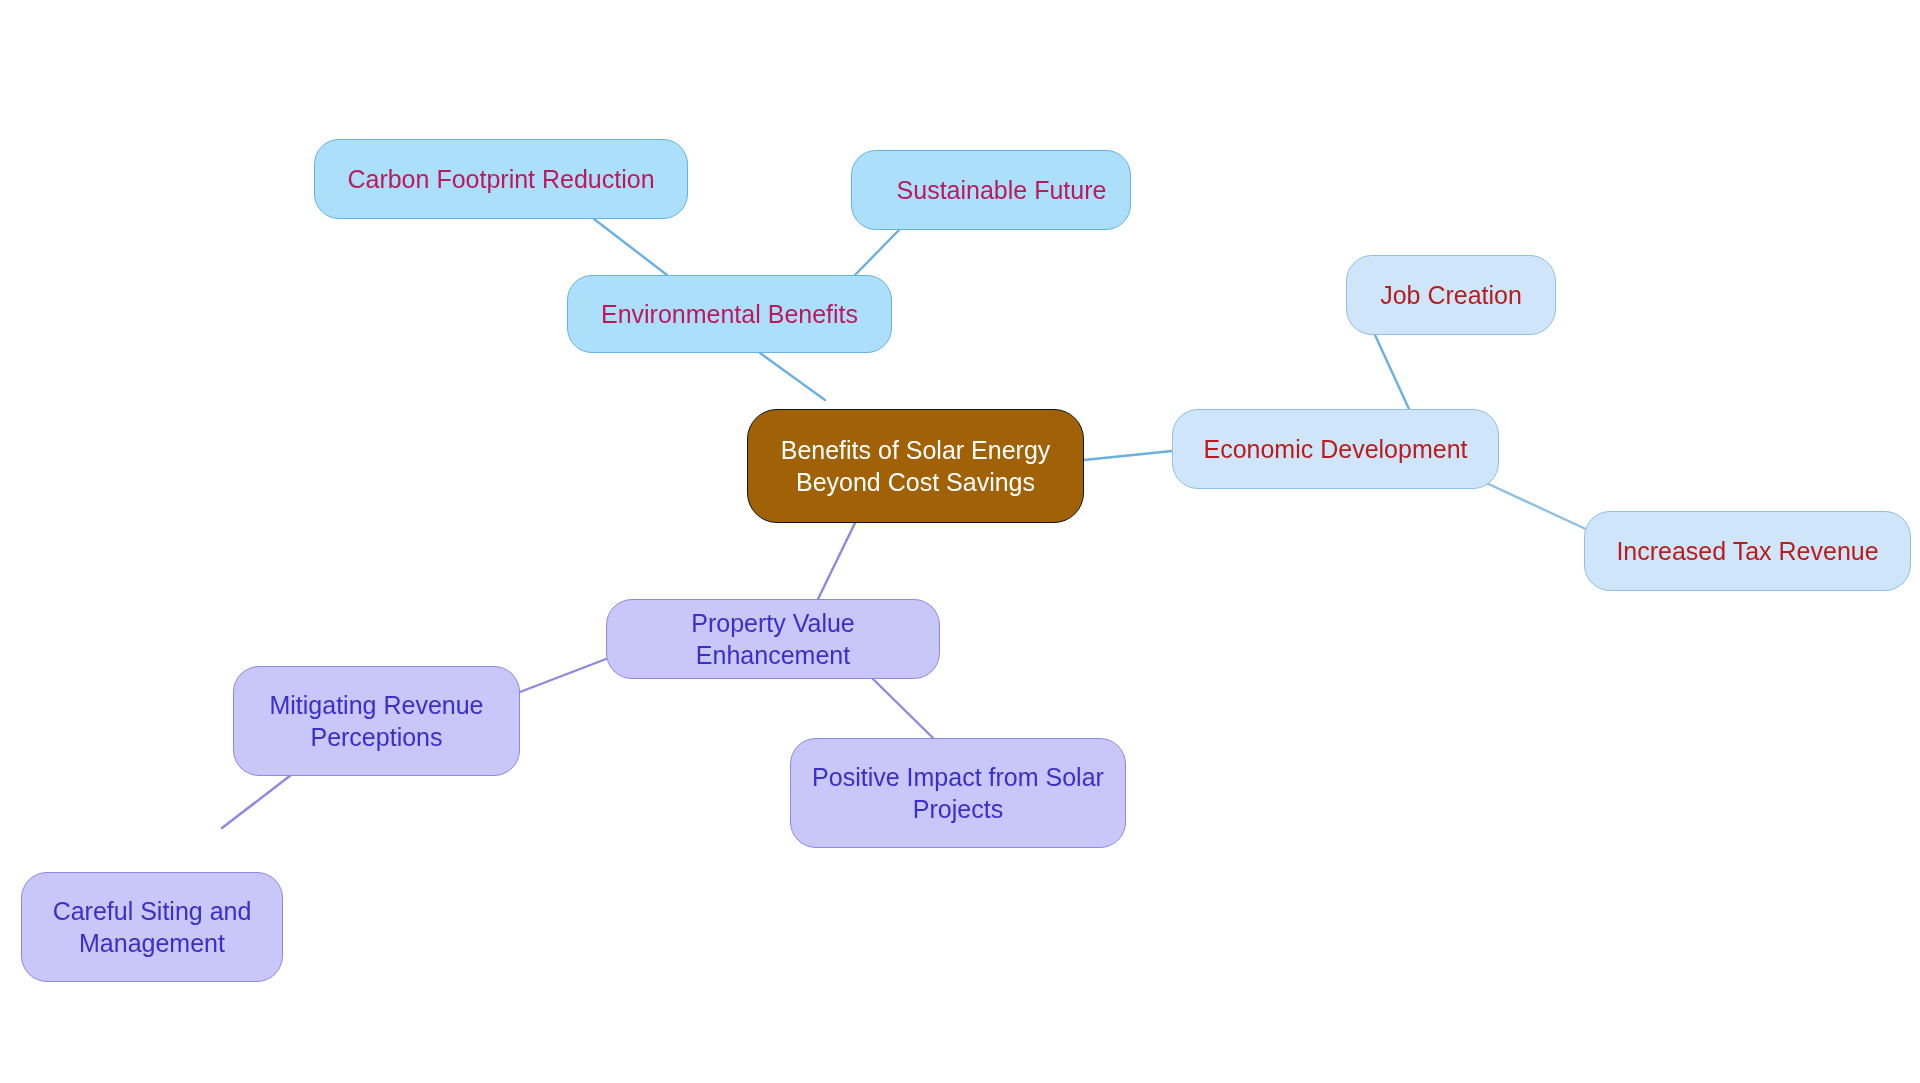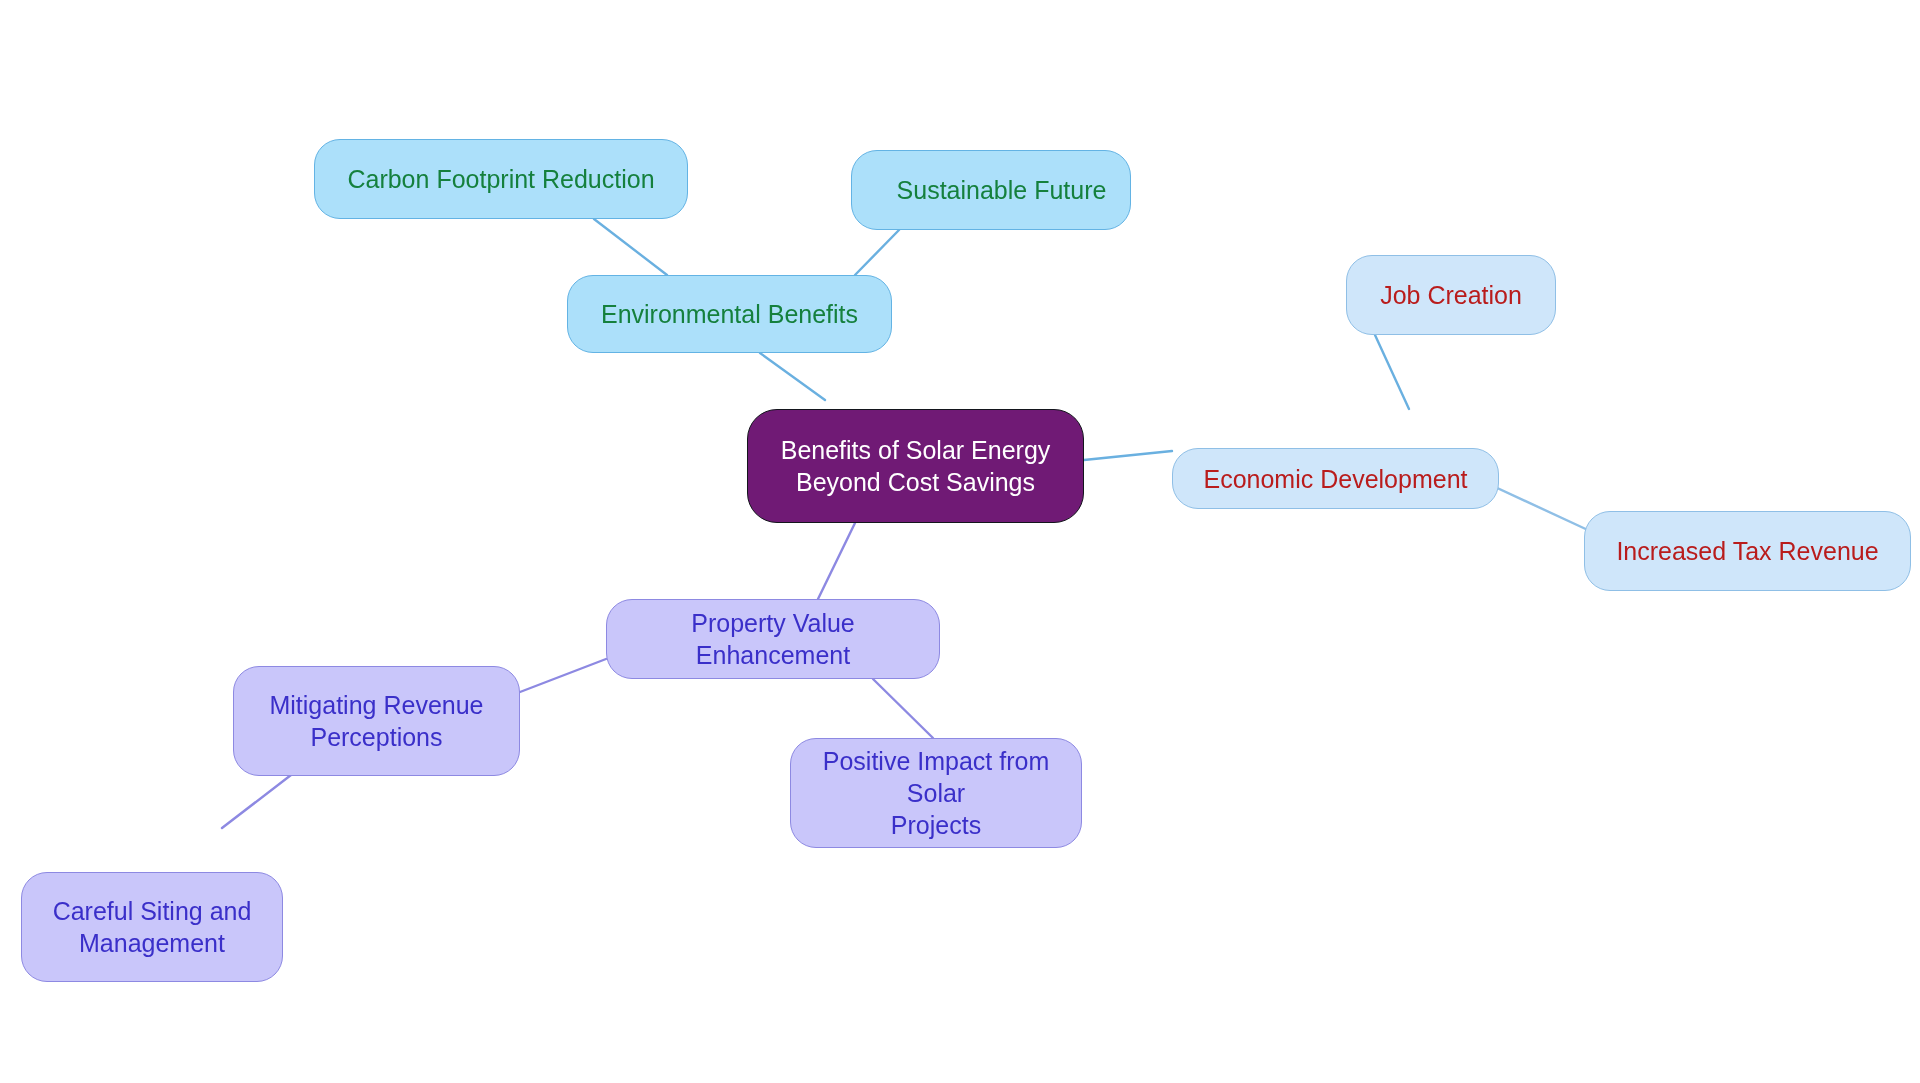--- a/index.html
+++ b/index.html
@@ -37,31 +37,32 @@
     justify-content: center;
     text-align: center;
     border-radius: 26px;
     border-style: solid;
     border-width: 1.5px;
     line-height: 1.28;
     white-space: pre-line;
     padding: 0 14px;
   }
   .node-root {
-    background: #701a75;
+    background: #a16207;
     border-color: #13151c;
     color: #ffffff;
     font-size: 25px;
     border-radius: 30px;
   }
   .node-blue {
     background: #ace0fa;
     border-color: #63b3e4;
-    color: #15803d;
+    color: #be185d;
     font-size: 25px;
+    border-radius: 25px;
   }
   .node-blue-soft {
     background: #cfe6fa;
     border-color: #8fbfe6;
     color: #b91c1c;
     font-size: 25px;
   }
   .node-purple {
     background: #c9c6fa;
     border-color: #8d89e2;
@@ -84,24 +85,24 @@
       <path d="M 606 659 L 520 692" fill="none" stroke="#8d89e2" stroke-width="2.4" stroke-linecap="round"></path>
       <path d="M 873 679 L 933 738" fill="none" stroke="#8d89e2" stroke-width="2.4" stroke-linecap="round"></path>
       <path d="M 291 775 L 222 828" fill="none" stroke="#8d89e2" stroke-width="2.4" stroke-linecap="round"></path>
     </svg>
   <div id="node-layer">
       <div class="node node-root" style="left: 747px; top: 409px; width: 337px; height: 114px;">Benefits of Solar Energy
 Beyond Cost Savings</div>
       <div class="node node-blue" style="left: 567px; top: 275px; width: 325px; height: 78px;">Environmental Benefits</div>
       <div class="node node-blue" style="left: 314px; top: 139px; width: 374px; height: 80px;">Carbon Footprint Reduction</div>
       <div class="node node-blue" style="left: 851px; top: 150px; width: 280px; height: 80px; padding-left: 35px;">Sustainable Future</div>
-      <div class="node node-blue-soft" style="left: 1172px; top: 409px; width: 327px; height: 61px; margin-top: 39px;">Economic Development</div>
+      <div class="node node-blue-soft" style="left: 1172px; top: 409px; width: 327px; height: 80px;">Economic Development</div>
       <div class="node node-blue-soft" style="left: 1346px; top: 255px; width: 210px; height: 80px;">Job Creation</div>
       <div class="node node-blue-soft" style="left: 1584px; top: 511px; width: 327px; height: 80px;">Increased Tax Revenue</div>
       <div class="node node-purple" style="left: 606px; top: 599px; width: 334px; height: 80px;">Property Value Enhancement</div>
       <div class="node node-purple" style="left: 233px; top: 666px; width: 287px; height: 110px;">Mitigating Revenue
 Perceptions</div>
-      <div class="node node-purple" style="left: 790px; top: 738px; width: 292px; height: 110px;">Positive Impact from Solar
+      <div class="node node-purple" style="left: 790px; top: 738px; width: 336px; height: 110px;">Positive Impact from Solar
 Projects</div>
       <div class="node node-purple" style="left: 21px; top: 872px; width: 262px; height: 110px;">Careful Siting and
 Management</div>
     </div>
 </div>
 
 </body></html>

